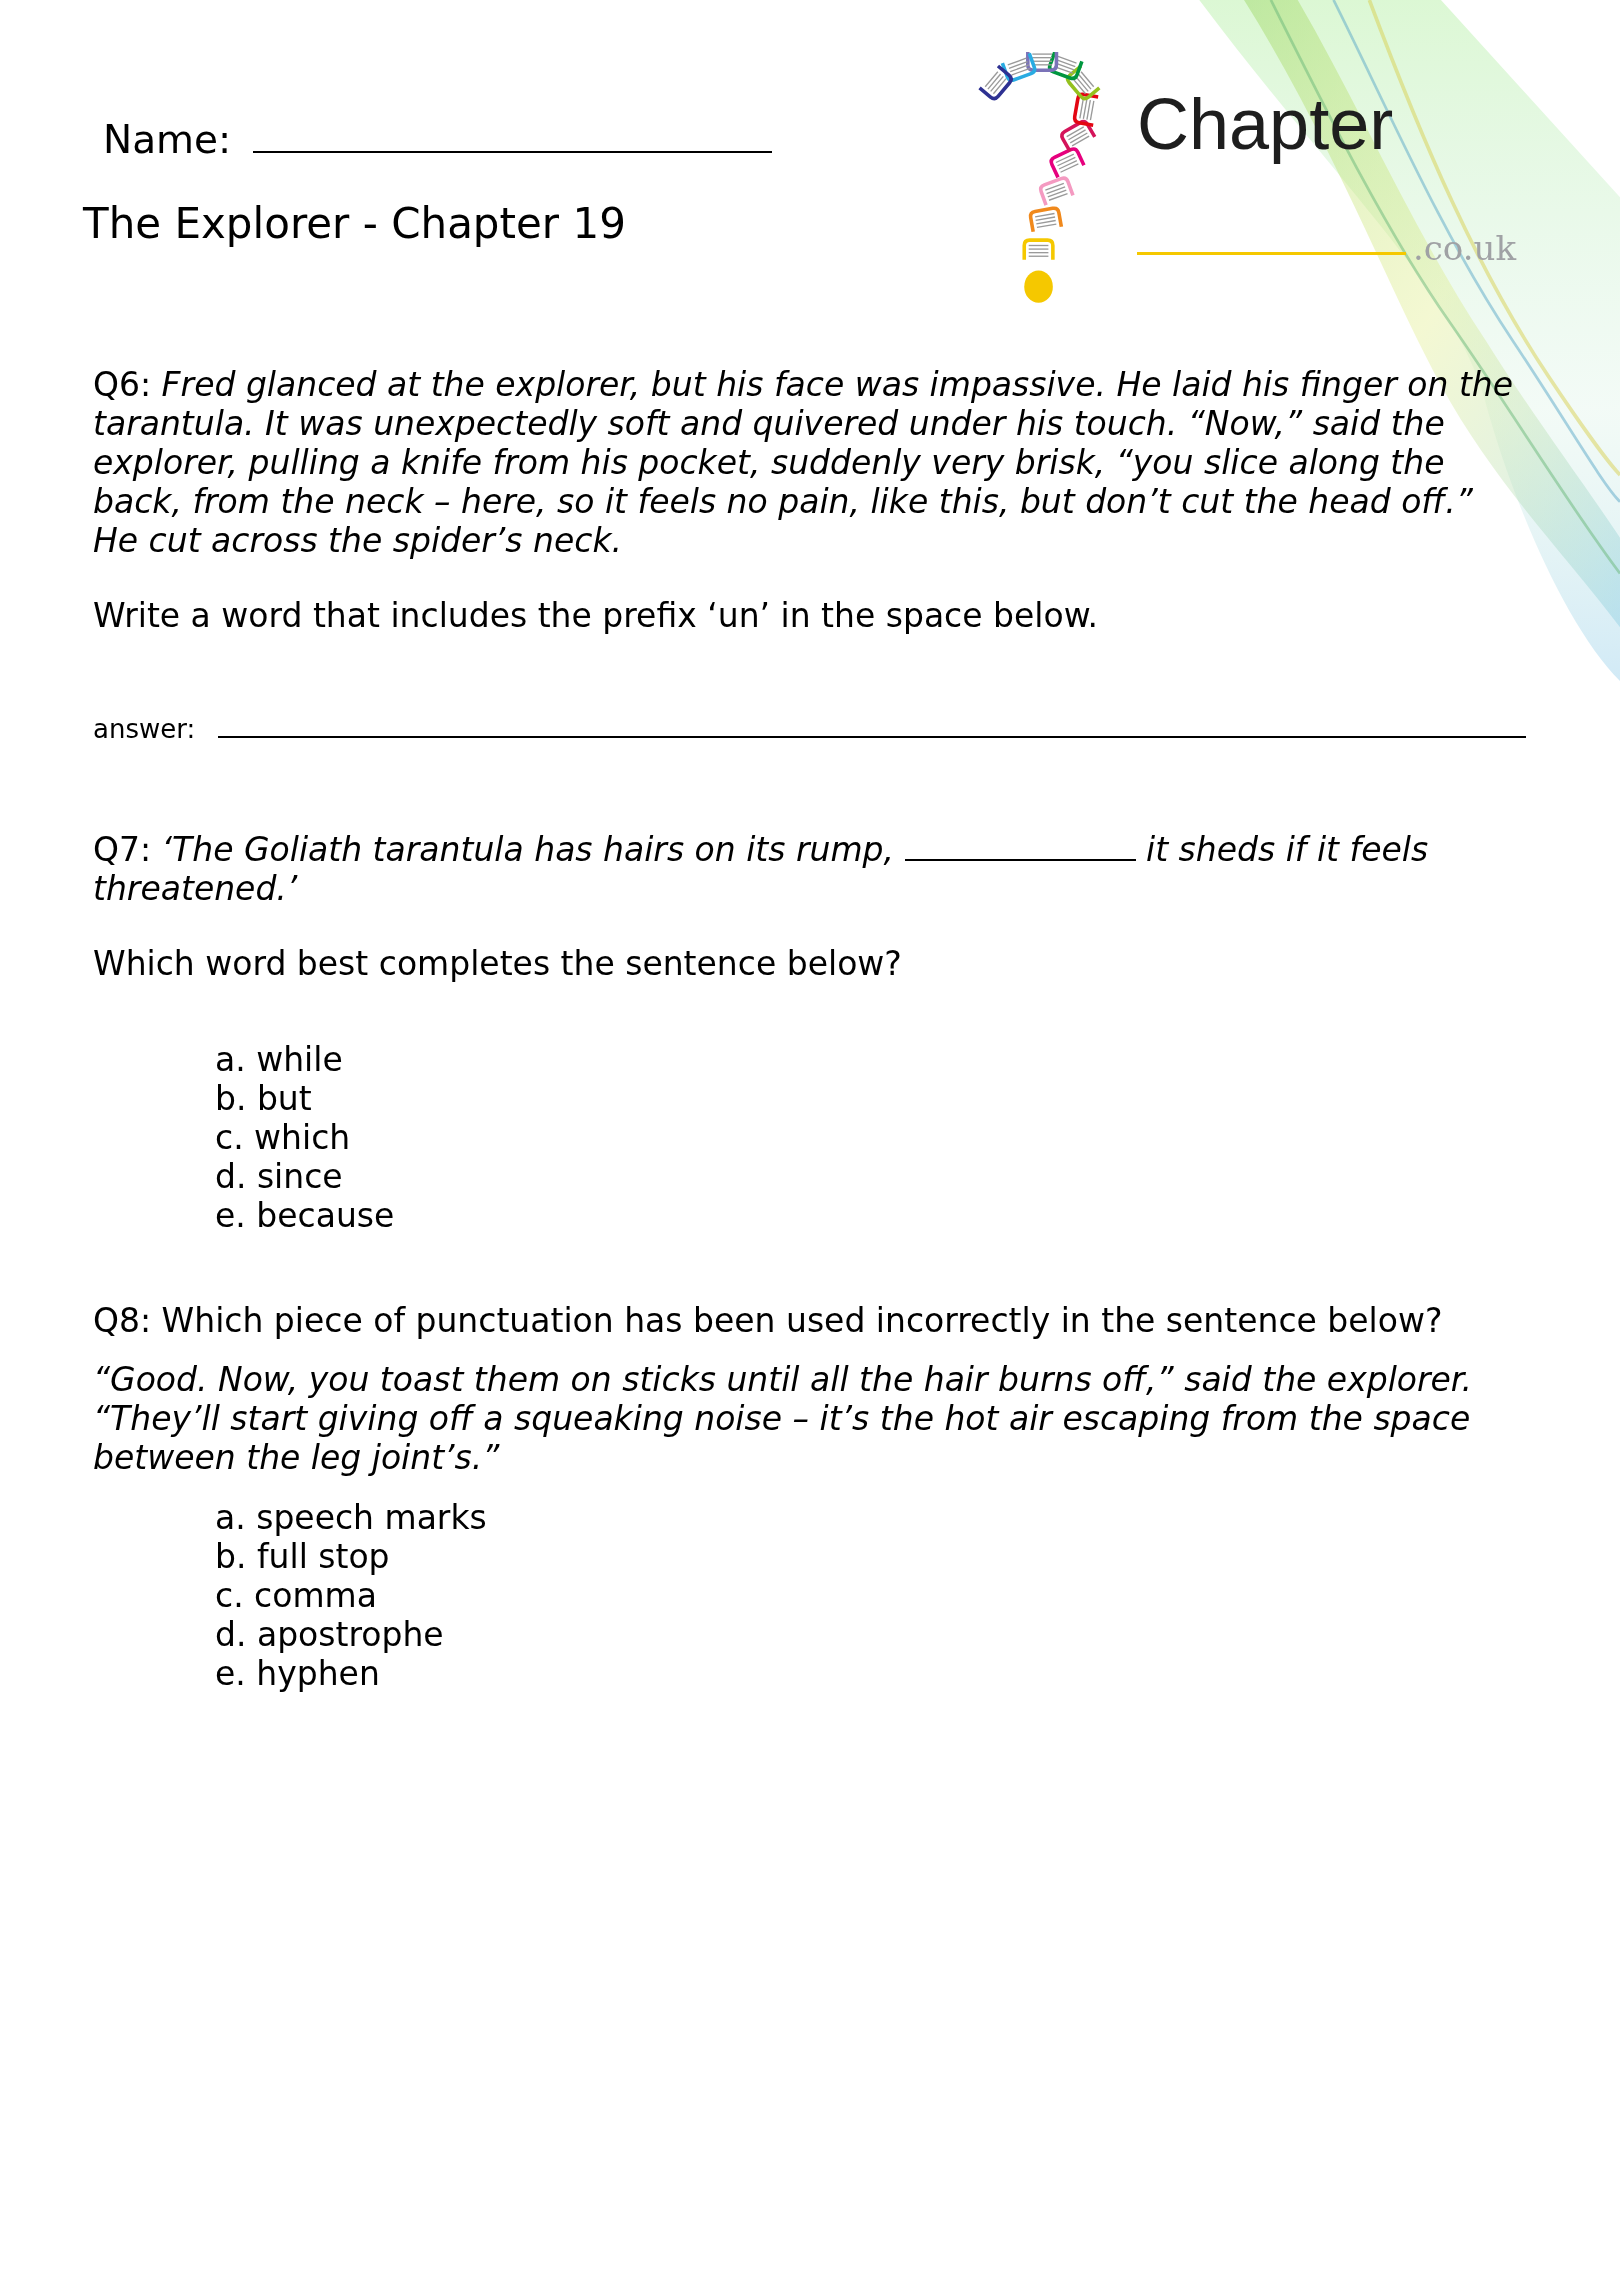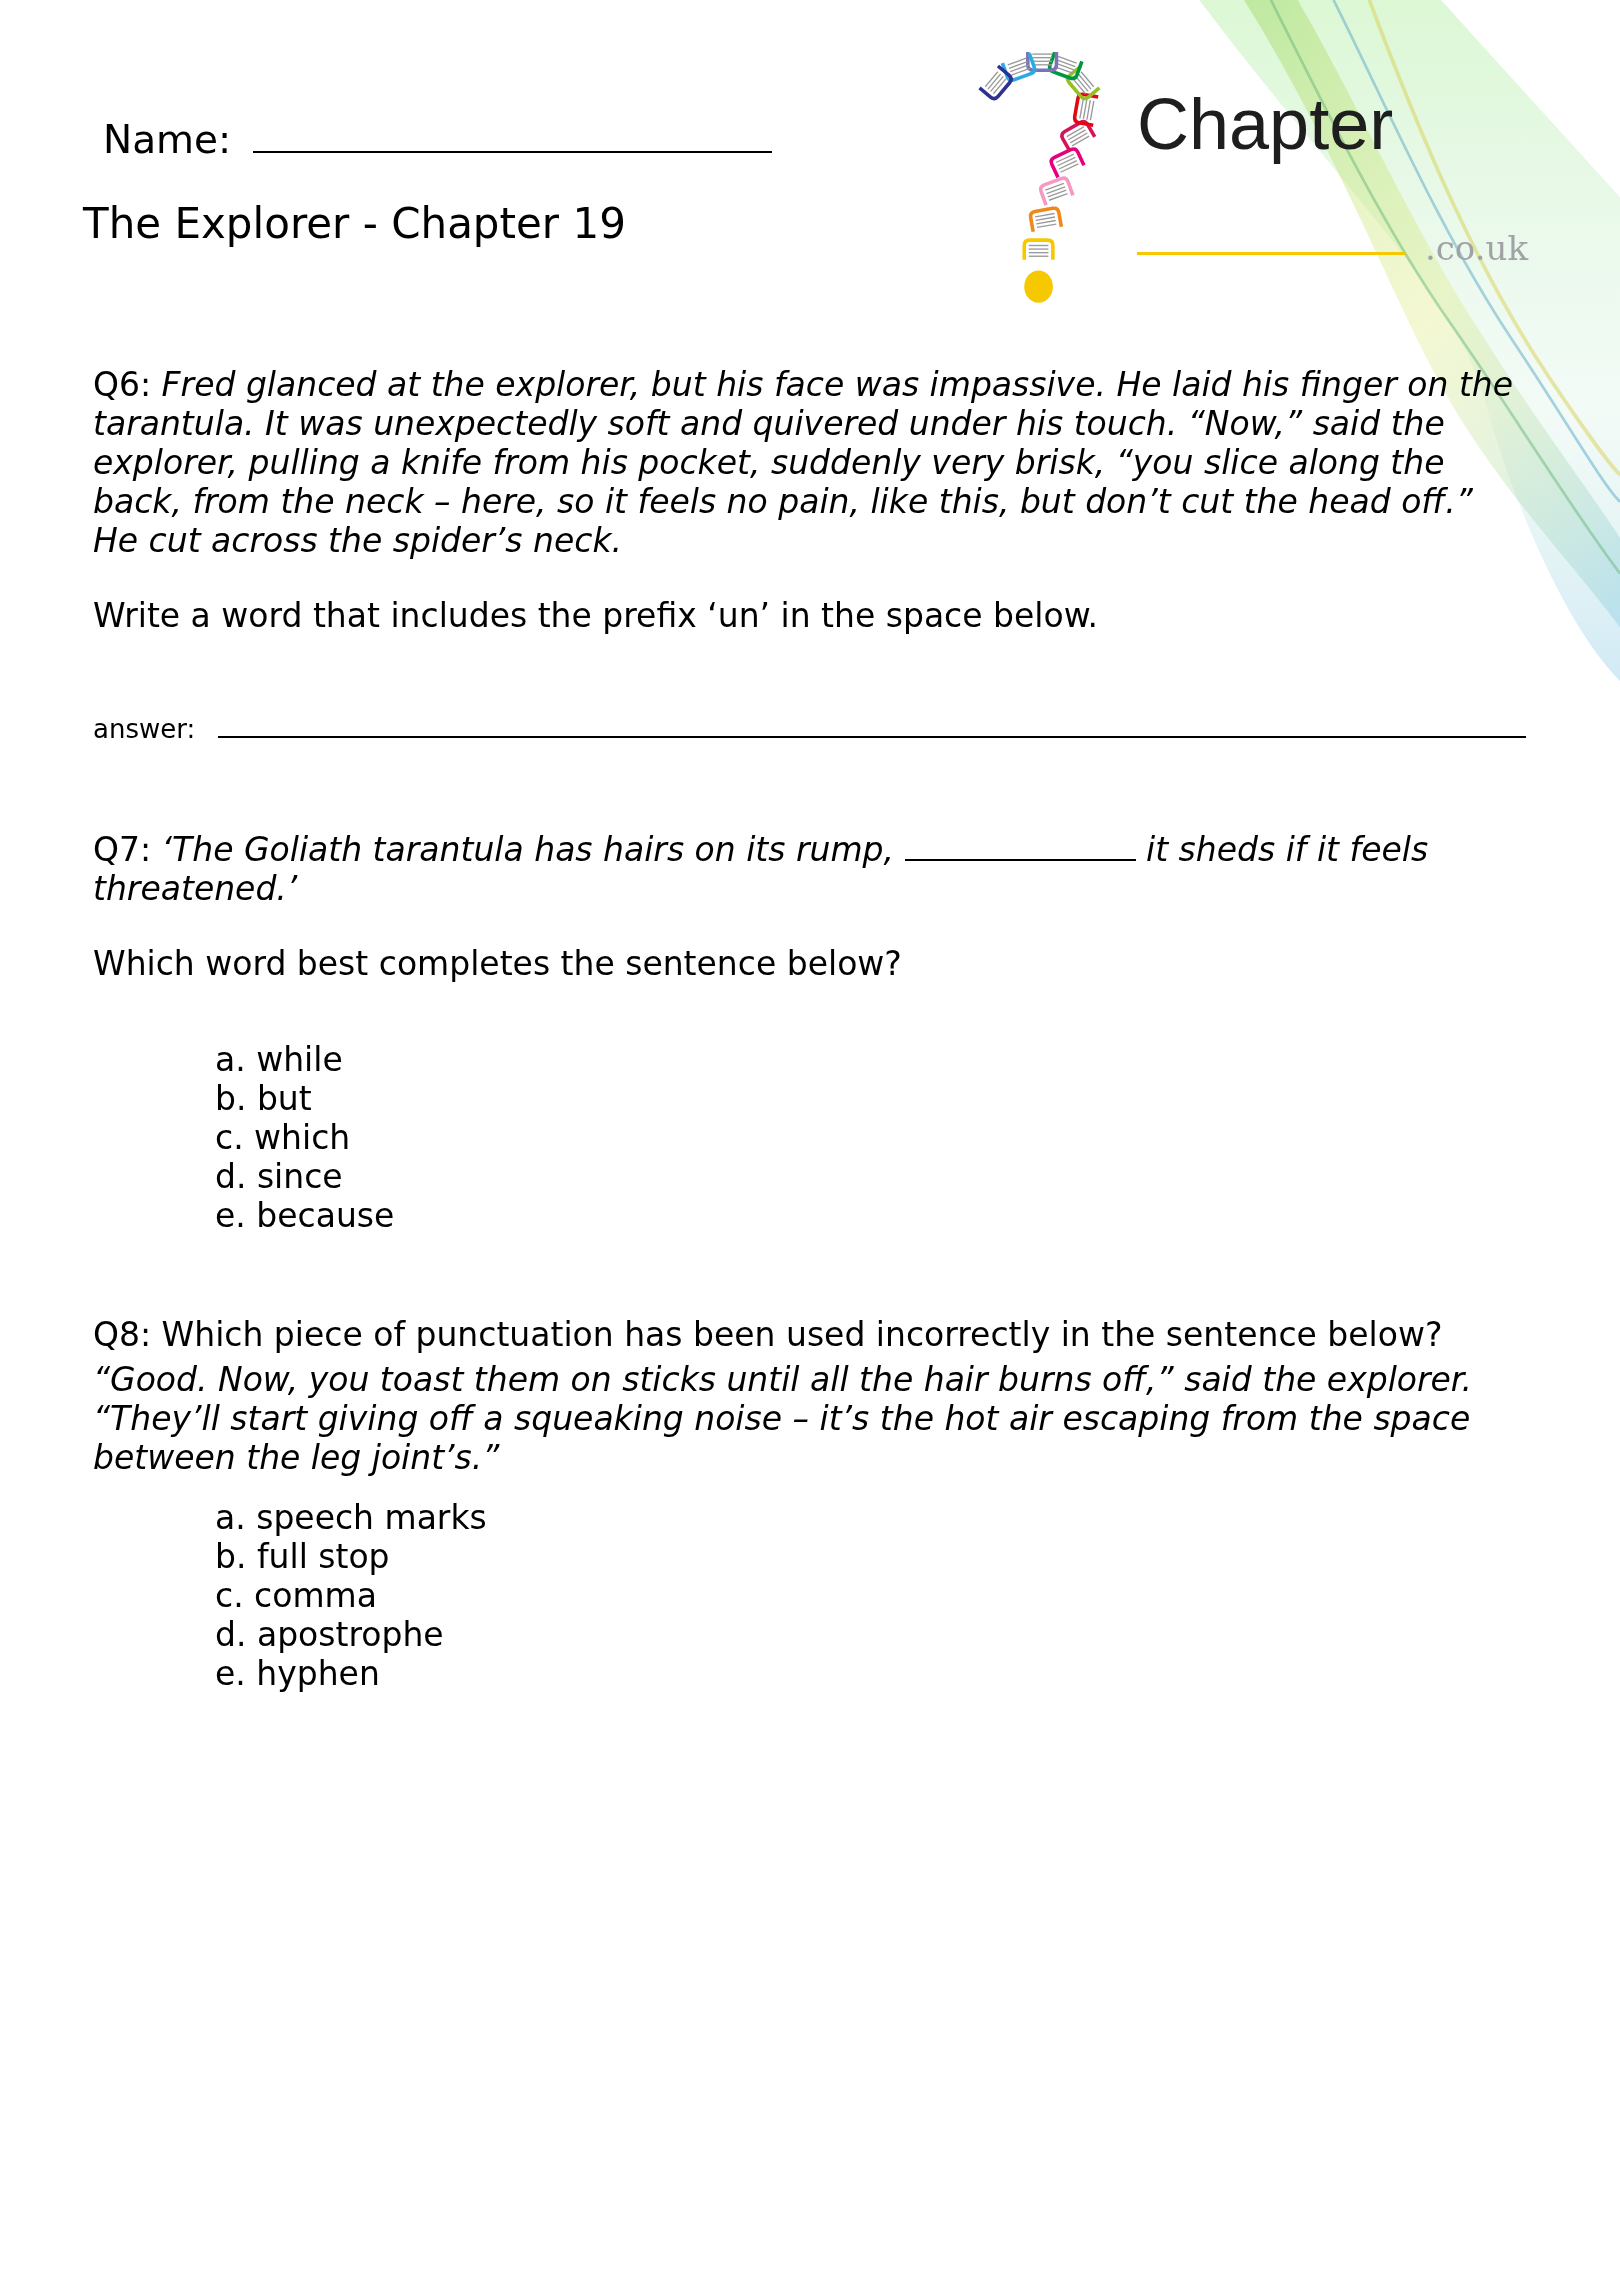--- a/index.html
+++ b/index.html
@@ -9,32 +9,32 @@
   .name-row { position:absolute; left:103px; top:115px; font-size:39px; }
   .name-line { display:inline-block; width:519px; border-bottom:2.7px solid #000; margin-left:21.5px; vertical-align:baseline; height:36px; }
   .title { position:absolute; left:83px; top:199px; font-size:42px; font-weight:normal; }
   .logo { position:absolute; left:967px; top:52px; width:573px; height:260px; }
   .logo-text { position:absolute; left:170px; top:36px; font-family:Liberation Sans, sans-serif; line-height:1; }
   .logo-l1 { font-size:72px; color:#1e1e1e; }
   .logo-l2 { font-size:72px; margin-top:1.8px; }
   .logo-by { color:#a0a2a5; }
   .logo-ch { color:#1e1e1e; }
   .logo-rule { position:absolute; left:170px; top:200px; width:269px; height:2.7px; background:#f5c800; }
-  .logo-couk { position:absolute; left:446px; top:176px; font-size:34px; color:#a0a2a5; font-family:"DejaVu Serif", serif;margin-left:12px; }
+  .logo-couk { position:absolute; left:446px; top:176px; font-size:34px; color:#a0a2a5; font-family:"DejaVu Serif", serif; }
   .body-text { position:absolute; left:93px; width:1433px; font-size:33px; line-height:39px; }
   .q6 { top:365px; }
   .q6-prompt { top:596px; }
   .answer-row { position:absolute; left:93px; top:698px; font-size:26px; width:1433px;margin-top:16px; }
   .answer-line { position:absolute; left:125px; top:22.4px; width:1308px; border-bottom:2.7px solid #000; }
   .q7 { top:829px; }
   .q7-prompt { top:944px; }
   .blank { display:inline-block; width:231px; border-bottom:2.7px solid #000; height:30px; vertical-align:baseline; }
   .options { position:absolute; left:215px; font-size:33px; line-height:39px; }
   .opts7 { top:1040px; }
-  .q8 { top:1301px;margin-top:14px; }
+  .q8 { top:1301px; }
   .q8-quote { top:1360px; }
   .opts8 { top:1498px; }
   i, .it { font-style:italic; }
 </style>
 </head>
 <body>
 
 <svg class="swoosh" viewBox="0 0 620 760" preserveAspectRatio="none">
   <defs>
     <linearGradient id="g1" x1="0" y1="0" x2="1" y2="1">

